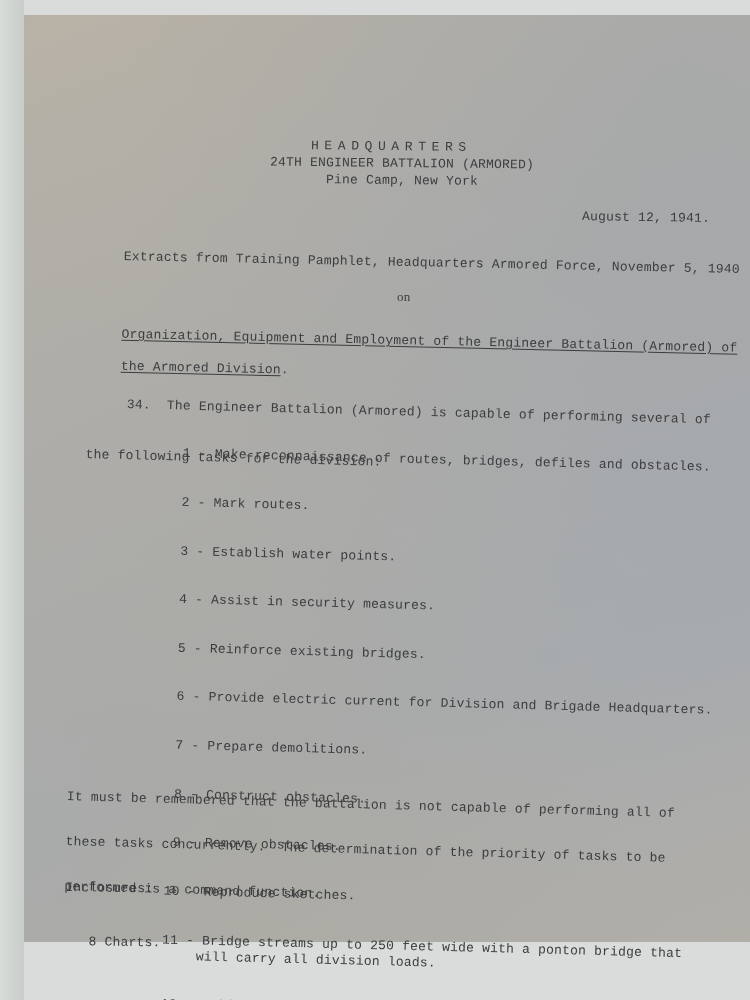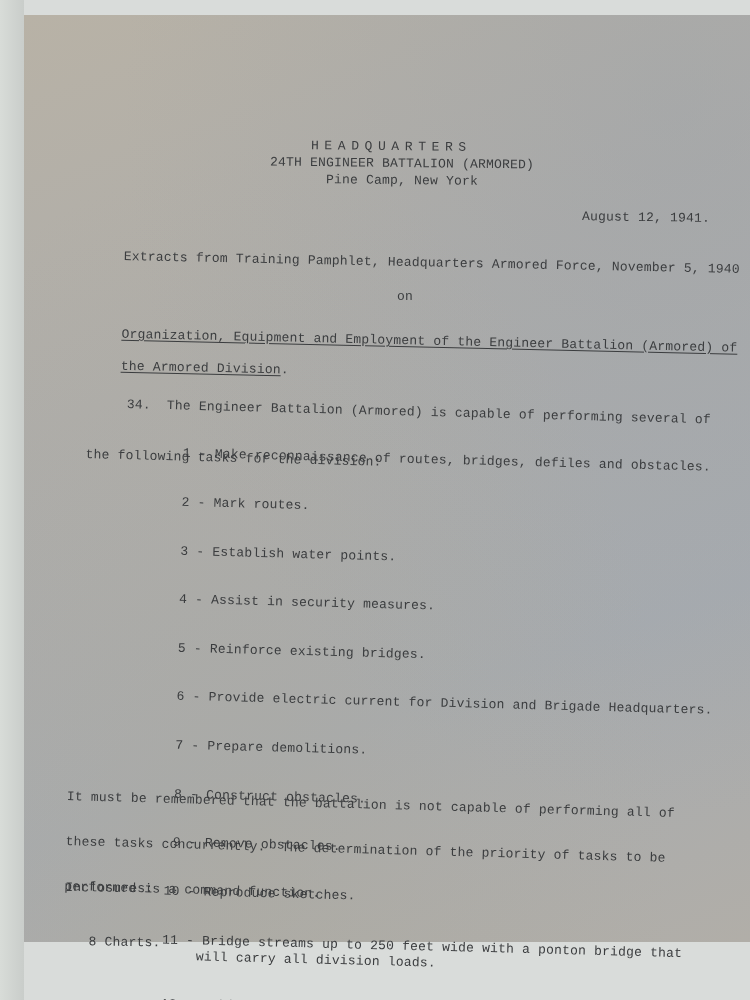--- a/index.html
+++ b/index.html
@@ -35,21 +35,21 @@
       color: #3b3d3f;
       font-size: 13px;
       white-space: pre;
       letter-spacing: 0.2px;
     }
     .hq1 { left: 287px; top: 124px; letter-spacing: 5.6px; font-size: 13px; transform: rotate(0.6deg); }
     .hq2 { left: 246px; top: 141px; transform: rotate(0.6deg); }
     .hq3 { left: 302px; top: 158px; transform: rotate(0.6deg); }
     .date { left: 558px; top: 195px; transform: rotate(0.8deg); }
     .extracts { left: 100px; top: 234px; transform: rotate(1.2deg); transform-origin: left top; }
-    .on { left: 373px; top: 274px; }
+    .on { left: 373px; top: 274px; font-family: Liberation Serif, serif; }
     .subject { left: 66px; top: 295px; transform: rotate(1.3deg); transform-origin: left top; line-height: 16px; }
     .subject span { text-decoration: underline; text-underline-offset: 2px; }
     .para { left: 64px; top: 346px; transform: rotate(1.5deg); transform-origin: left top; line-height: 17px; }
     .tasks { left: 128px; top: 398px; transform: rotate(1.5deg); transform-origin: left top; line-height: 16.2px; }
     .task-row { display: block; }
     .task-num { display: inline-block; width: 40px; text-align: right; }
     .task-cont { padding-left: 58px; display: block; }
     .remember { left: 44px; top: 744px; transform: rotate(1.6deg); transform-origin: left top; line-height: 15px; }
     .incl { left: 42px; top: 828px; line-height: 18px; transform: rotate(0.8deg); transform-origin: left top; }
   </style>

